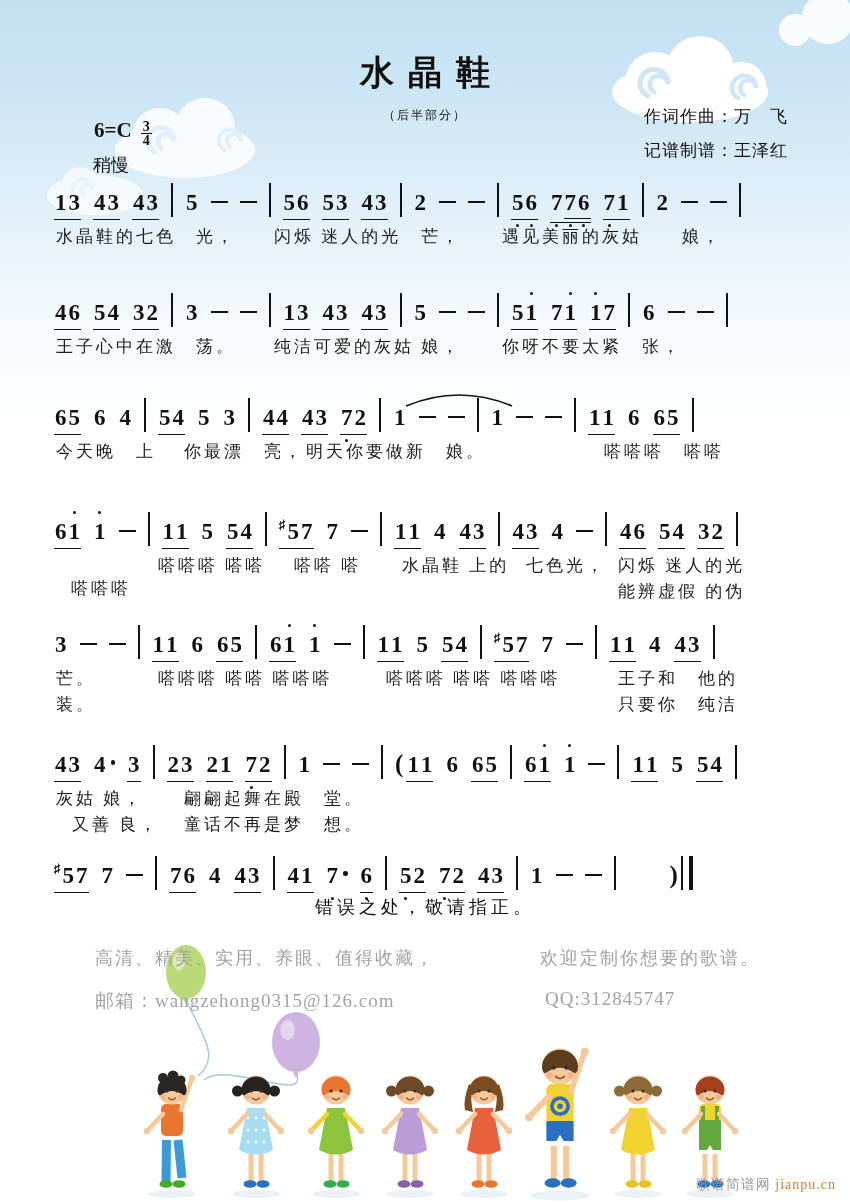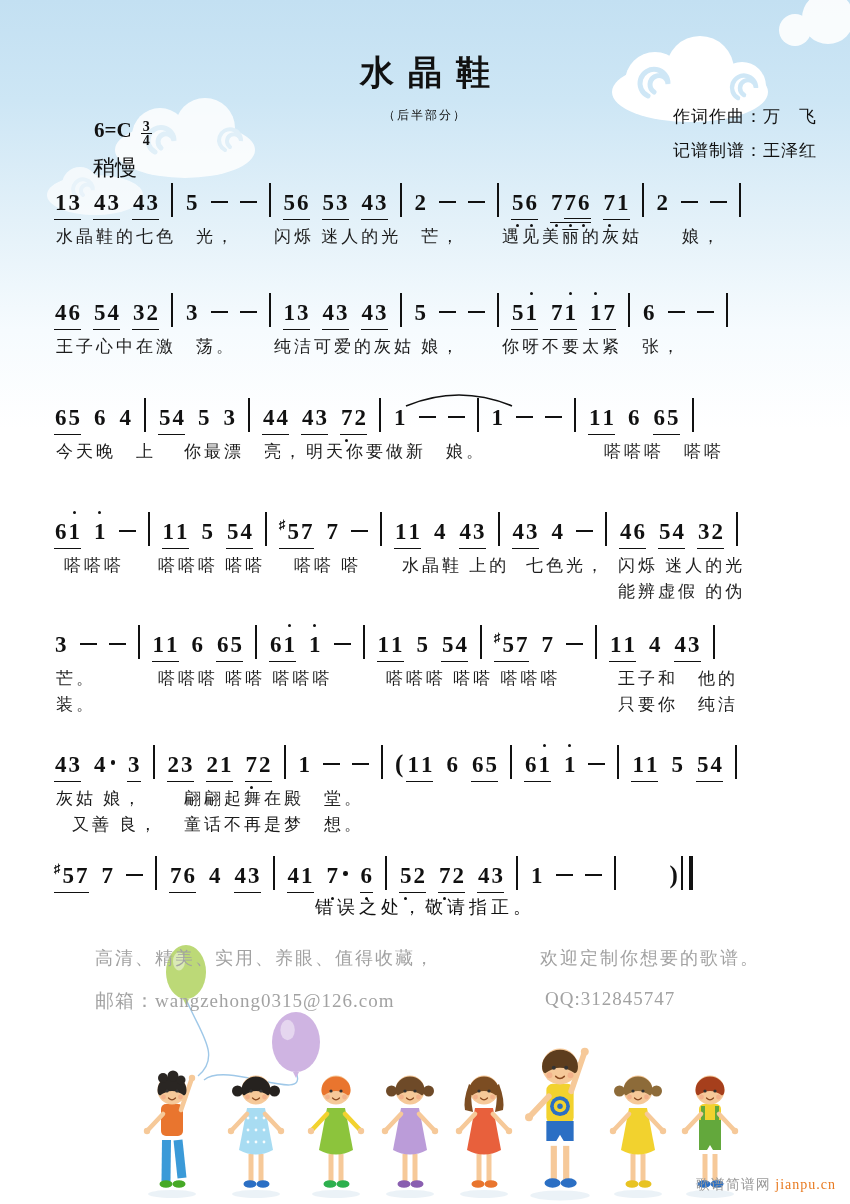--- a/index.html
+++ b/index.html
@@ -3,26 +3,26 @@
 <meta charset="utf-8">
 <style>
   html,body{margin:0;padding:0;background:#fff}
   .page{position:relative;width:850px;height:1204px;overflow:hidden;
     background:linear-gradient(180deg,#c3e0f2 0,#cde6f5 100px,#e3f1f9 220px,#f6fbfe 330px,#ffffff 430px);
     font-family:"Liberation Serif","DejaVu Serif",serif;color:#111}
   
   .title{position:absolute;top:50px;left:0;width:100%;margin:0;text-align:center;
     font-size:34px;font-weight:bold;letter-spacing:14px;text-indent:14px}
   .subtitle{position:absolute;top:107px;left:0;width:100%;text-align:center;font-size:12px;letter-spacing:2px}
-  .credits{position:absolute;top:100px;left:673px;font-size:17px;line-height:34px;letter-spacing:1px}
+  .credits{position:absolute;top:100px;left:644px;font-size:17px;line-height:34px;letter-spacing:1px}
   .keysig{position:absolute;top:118px;left:94px;font-size:21px;font-weight:bold}
   .frac{display:inline-block;vertical-align:-8px;margin-left:9px;text-align:center;font-size:14px;line-height:13px;font-weight:bold}
   .frac .num{display:block;border-bottom:1.6px solid #111;padding:0 2px}
   .frac .den{display:block;padding:0 2px}
-  .tempo{position:absolute;top:153px;left:93px;font-size:22px}
+  .tempo{position:absolute;top:153px;left:93px;font-size:18px}
   
   .sys{position:absolute;left:54px;width:780px}
   .nrow{position:relative;white-space:nowrap;font-size:23px;font-weight:bold;height:40px}
   .nrow>*{margin-right:12px;vertical-align:baseline}
   .nrow>.tie{margin-right:0}
   .nrow>.par{margin-right:3px}
   .grp{display:inline-block}
   .u1{border-bottom:1.7px solid #111;padding-bottom:3px}
   .seg2{border-bottom:1.7px solid #111;padding-bottom:2px;display:inline-block}
   .nc{display:inline-block;position:relative;margin:0 1px}
@@ -122,21 +122,21 @@
         <div class="lrow" style="top: 42px;">
           <span class="lseg" style="left: 0px;">今天晚　上</span>
           <span class="lseg" style="left: 128px;">你最漂　亮，</span>
           <span class="lseg" style="left: 250px;">明天你要做新　娘。</span>
           <span class="lseg" style="left: 548px;">嗒嗒嗒　嗒嗒</span>
         </div>
       </div>
       <div class="sys" style="top: 512px;">
         <div class="nrow"><span class="grp u1"><span class="nc">6</span><span class="nc">1<i class="hi"></i></span></span><span class="grp"><span class="nc">1<i class="hi"></i></span></span><span class="dash"></span><span class="bar"></span><span class="grp u1"><span class="nc">1</span><span class="nc">1</span></span><span class="grp"><span class="nc">5</span></span><span class="grp u1"><span class="nc">5</span><span class="nc">4</span></span><span class="bar"></span><span class="grp u1"><sup class="shp">♯</sup><span class="nc">5</span><span class="nc">7</span></span><span class="grp"><span class="nc">7</span></span><span class="dash"></span><span class="bar"></span><span class="grp u1"><span class="nc">1</span><span class="nc">1</span></span><span class="grp"><span class="nc">4</span></span><span class="grp u1"><span class="nc">4</span><span class="nc">3</span></span><span class="bar"></span><span class="grp u1"><span class="nc">4</span><span class="nc">3</span></span><span class="grp"><span class="nc">4</span></span><span class="dash"></span><span class="bar"></span><span class="grp u1"><span class="nc">4</span><span class="nc">6</span></span><span class="grp u1"><span class="nc">5</span><span class="nc">4</span></span><span class="grp u1"><span class="nc">3</span><span class="nc">2</span></span><span class="bar"></span></div>
         <div class="lrow" style="top: 42px;">
-          <span class="lseg" style="left: 8px;">嗒嗒嗒</span>
+          <span class="lseg" style="left: 15px; margin-top: 23px;">嗒嗒嗒</span>
           <span class="lseg" style="left: 102px;">嗒嗒嗒 嗒嗒</span>
           <span class="lseg" style="left: 238px;">嗒嗒 嗒</span>
           <span class="lseg" style="left: 346px;">水晶鞋 上的</span>
           <span class="lseg" style="left: 470px;">七色光，</span>
           <span class="lseg" style="left: 562px;">闪烁 迷人的光</span>
         </div>
         <div class="lrow" style="top: 68px;">
           <span class="lseg" style="left: 562px;">能辨虚假 的伪</span>
         </div>
       </div>

